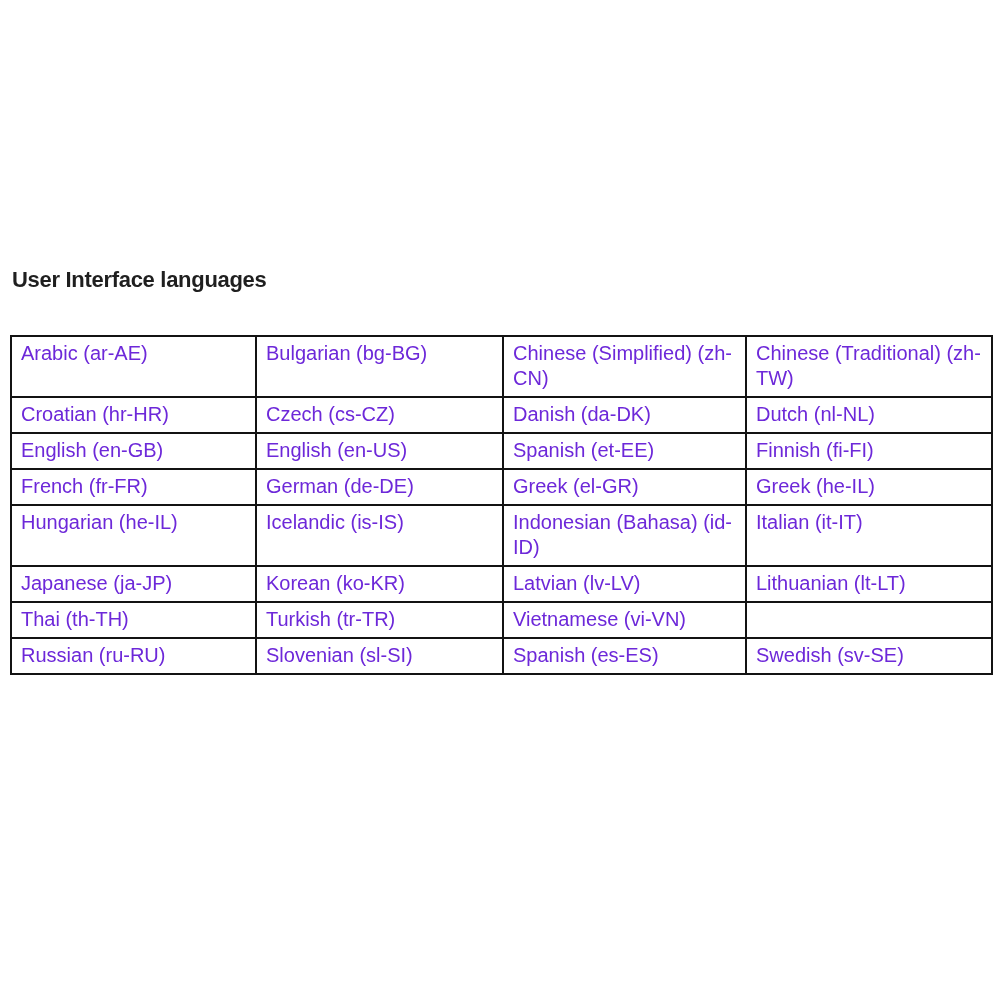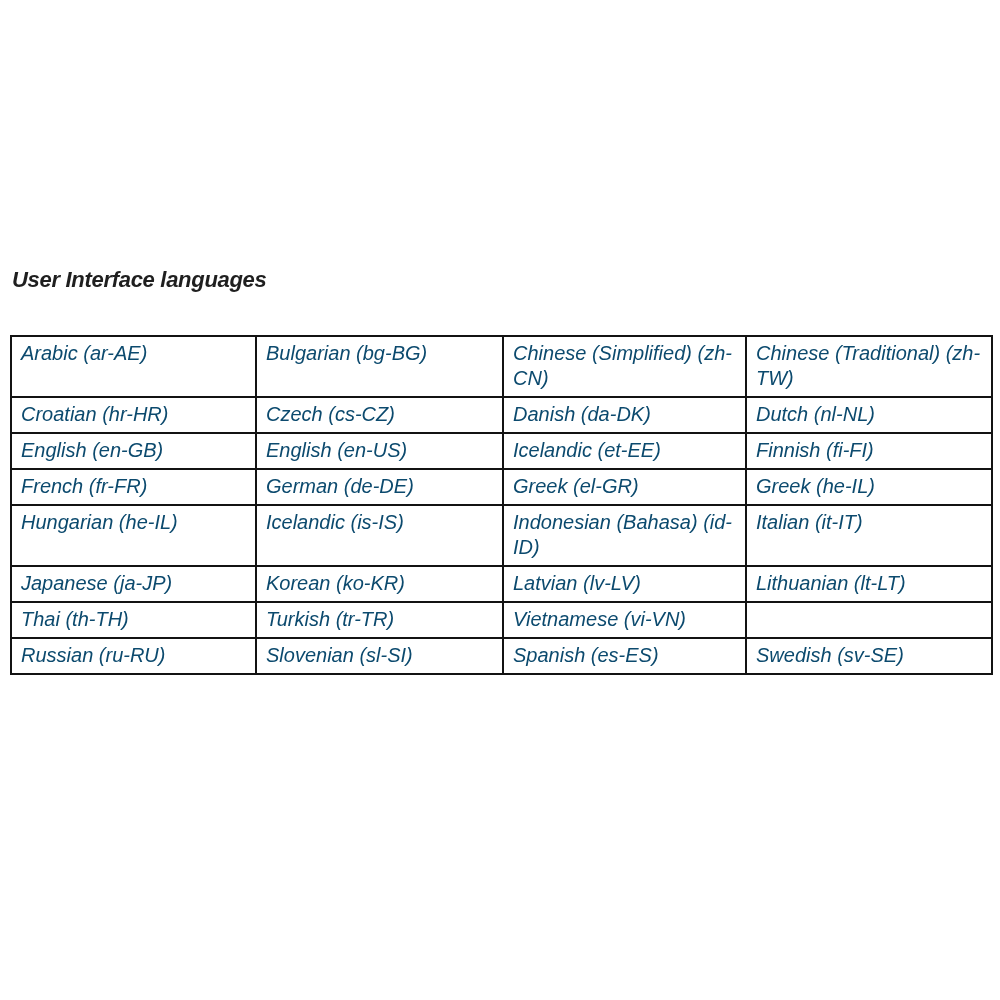--- a/index.html
+++ b/index.html
@@ -9,21 +9,20 @@
     width: 1000px;
     height: 1000px;
     overflow: hidden;
     font-family: "Liberation Sans", "DejaVu Sans", sans-serif;
   }
   .page {
     position: relative;
     width: 872px;
     height: 1000px;
     background: #ffffff;
-    font-style: italic;
   }
   .heading {
     position: absolute;
     left: 12px;
     top: 268px;
     margin: 0;
     font-size: 22px;
     font-weight: 700;
     letter-spacing: -0.3px;
     color: #1f1f1f;
@@ -48,21 +47,21 @@
     width: 981px;
     border-collapse: collapse;
     table-layout: fixed;
   }
   table.lang-table td {
     border: 2px solid #131313;
     vertical-align: top;
     padding: 4px 8px 5px 9px;
     font-size: 20px;
     line-height: 25px;
-    color: #0c4a6e;
+    color: #6d28d9;
     word-wrap: break-word;
   }
 </style>
 </head>
 <body>
 
 <div class="page">
 
   <h2 class="heading">User Interface languages</h2>
 
@@ -83,21 +82,21 @@
         </tr>
         <tr>
           <td>Croatian (hr-HR)</td>
           <td>Czech (cs-CZ)</td>
           <td>Danish (da-DK)</td>
           <td>Dutch (nl-NL)</td>
         </tr>
         <tr>
           <td>English (en-GB)</td>
           <td>English (en-US)</td>
-          <td>Icelandic (et-EE)</td>
+          <td>Spanish (et-EE)</td>
           <td>Finnish (fi-FI)</td>
         </tr>
         <tr>
           <td>French (fr-FR)</td>
           <td>German (de-DE)</td>
           <td>Greek (el-GR)</td>
           <td>Greek (he-IL)</td>
         </tr>
         <tr>
           <td>Hungarian (he-IL)</td>

